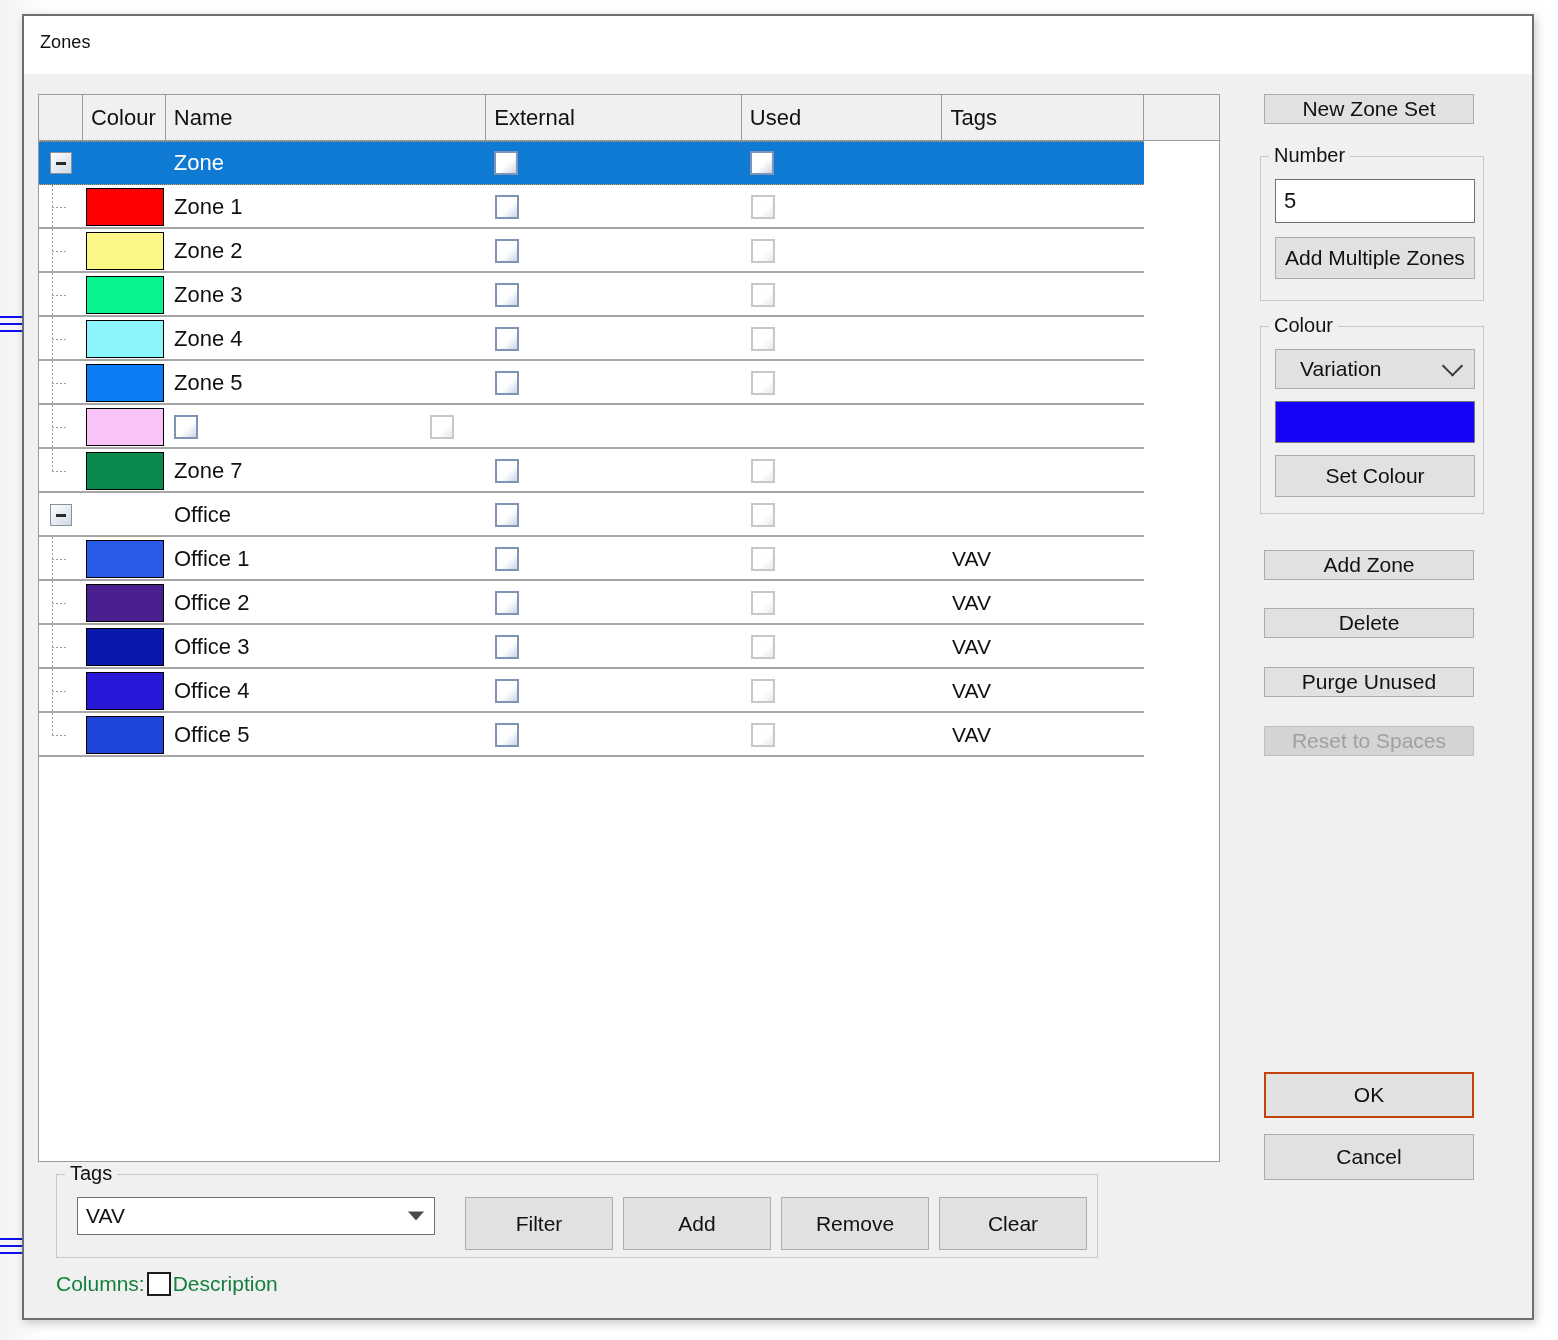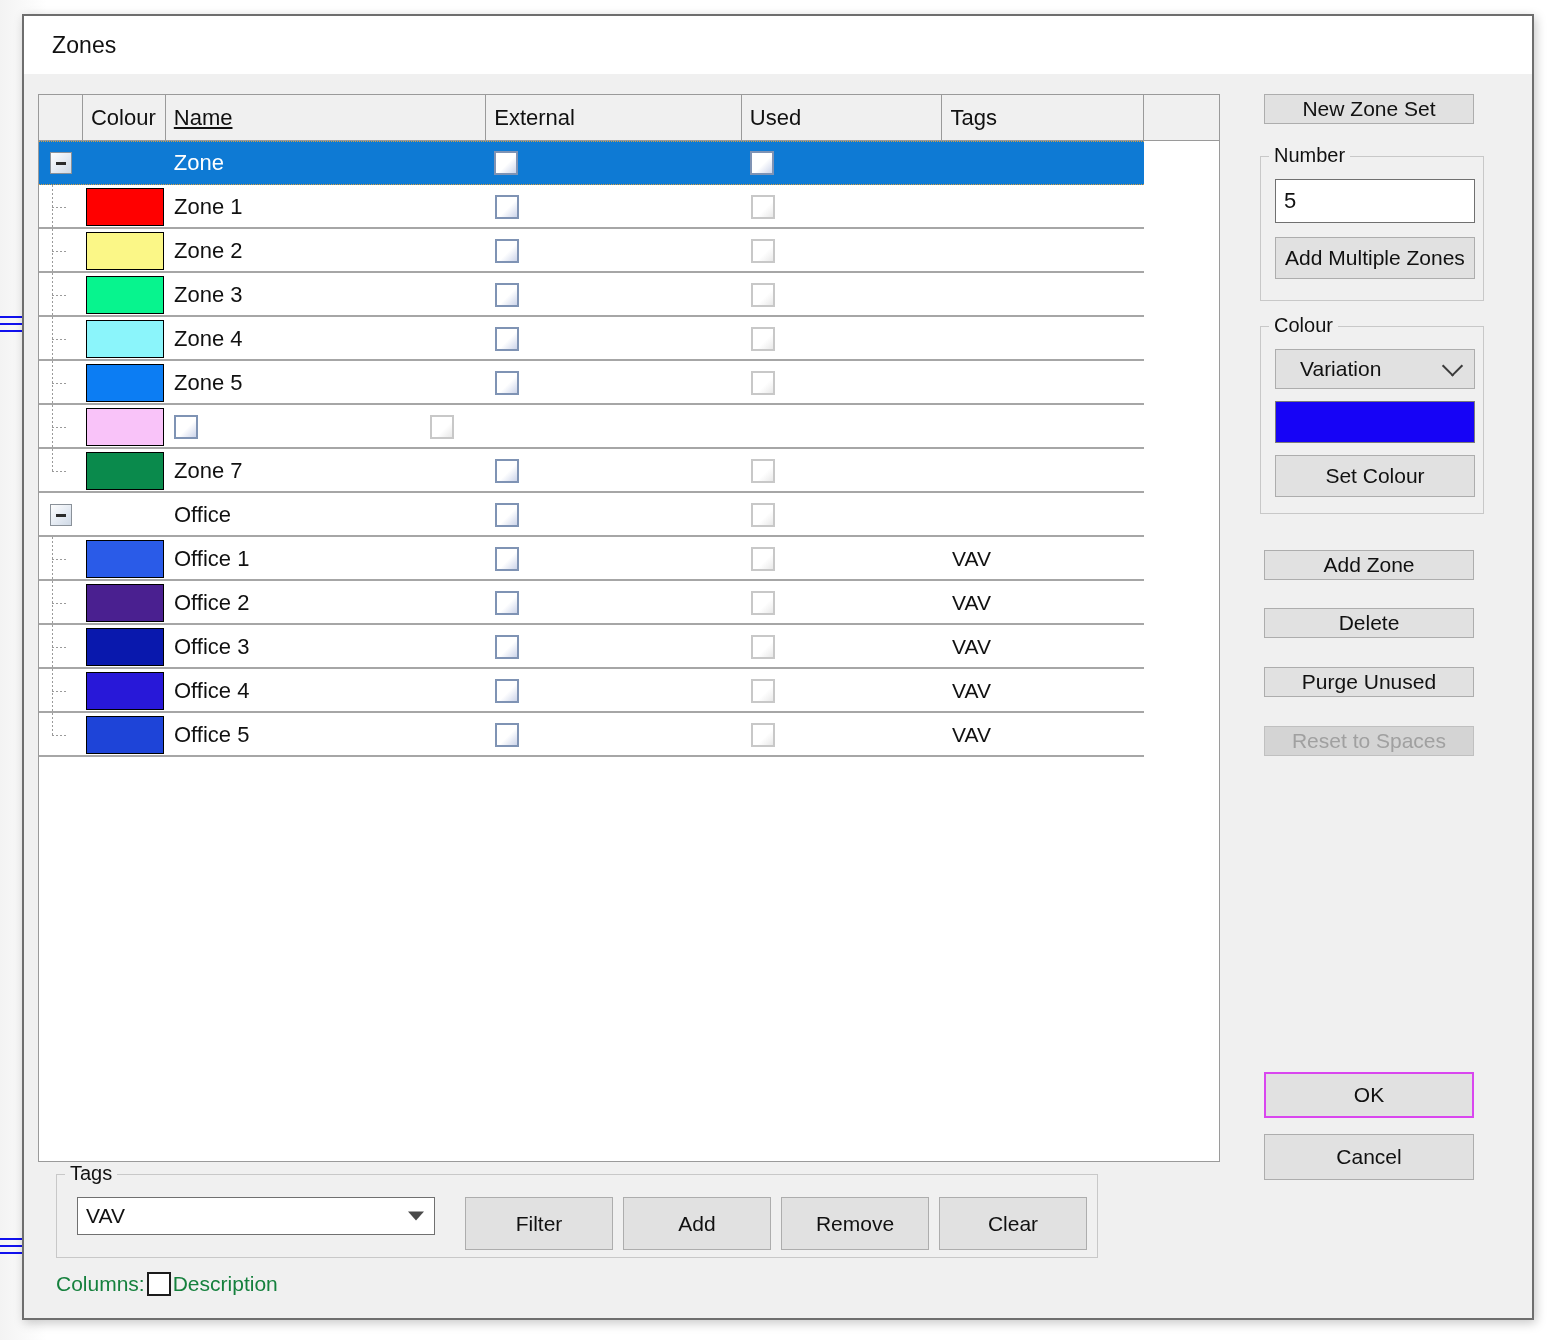--- a/index.html
+++ b/index.html
@@ -24,22 +24,22 @@
     border:2px solid #6e6e6e;
     box-shadow:2px 3px 10px rgba(0,0,0,.22);
     box-sizing:border-box;
   }
   .titlebar{
     position:absolute;left:0;top:0;width:100%;height:58px;
     background:#ffffff;
     box-sizing:border-box;
   }
   .title-text{
-    position:absolute;left:28px;top:16px;
-    font-size:23px;color:#111;letter-spacing:.1px;
+    position:absolute;left:16px;top:16px;
+    font-size:18px;color:#111;letter-spacing:.1px;
   }
   
   .grid-wrap{
     position:absolute;left:14px;top:78px;
     width:1182px;height:1068px;
     background:#ffffff;
     border:1px solid #9a9a9a;
     box-sizing:border-box;
     overflow:hidden;
   }
@@ -54,21 +54,21 @@
     border-right:1px solid #9a9a9a;
     display:flex;align-items:center;
     padding-left:8px;
     font-size:22px;color:#111;
     height:100%;
     background:#f0f0f0;
   }
   .hcell.last{border-right:none;}
   .c-tree{width:44px;padding-left:0;}
   .c-colour{width:83px;}
-  .c-name{width:321px;text-decoration:underline;}
+  .c-name{width:321px;}
   .c-external{width:256px;}
   .c-used{width:201px;}
   .c-tags{width:202px;}
   .c-extra{width:75px;}
 
   .rows{position:relative;}
   .row{
     display:flex;height:44px;align-items:center;
     position:relative;
     box-sizing:border-box;
@@ -196,21 +196,21 @@
   .dd-arrow{
     position:absolute;right:14px;top:50%;transform:translateY(-50%);
     width:13px;height:13px;border-right:2px solid #3b3b3b;border-bottom:2px solid #3b3b3b;
     transform-origin:center;
     transform:translateY(-70%) rotate(45deg);
   }
   .colorbar{
     border:1px solid #7a7a7a;box-sizing:border-box;
   }
   .btn.disabled{color:#a0a0a0;background:#d4d4d4;border-color:#c0c0c0;}
-  .btn.default{border:2px solid #d946ef;text-align:right;}
+  .btn.default{border:2px solid #c2410c;text-align:right;}
 </style>
 </head>
 <body>
 
 <div class="desktop">
   <div class="bg-line" style="top:316px"></div>
   <div class="bg-line" style="top:323px"></div>
   <div class="bg-line" style="top:330px"></div>
   <div class="bg-line" style="top:1238px"></div>
   <div class="bg-line" style="top:1245px"></div>

